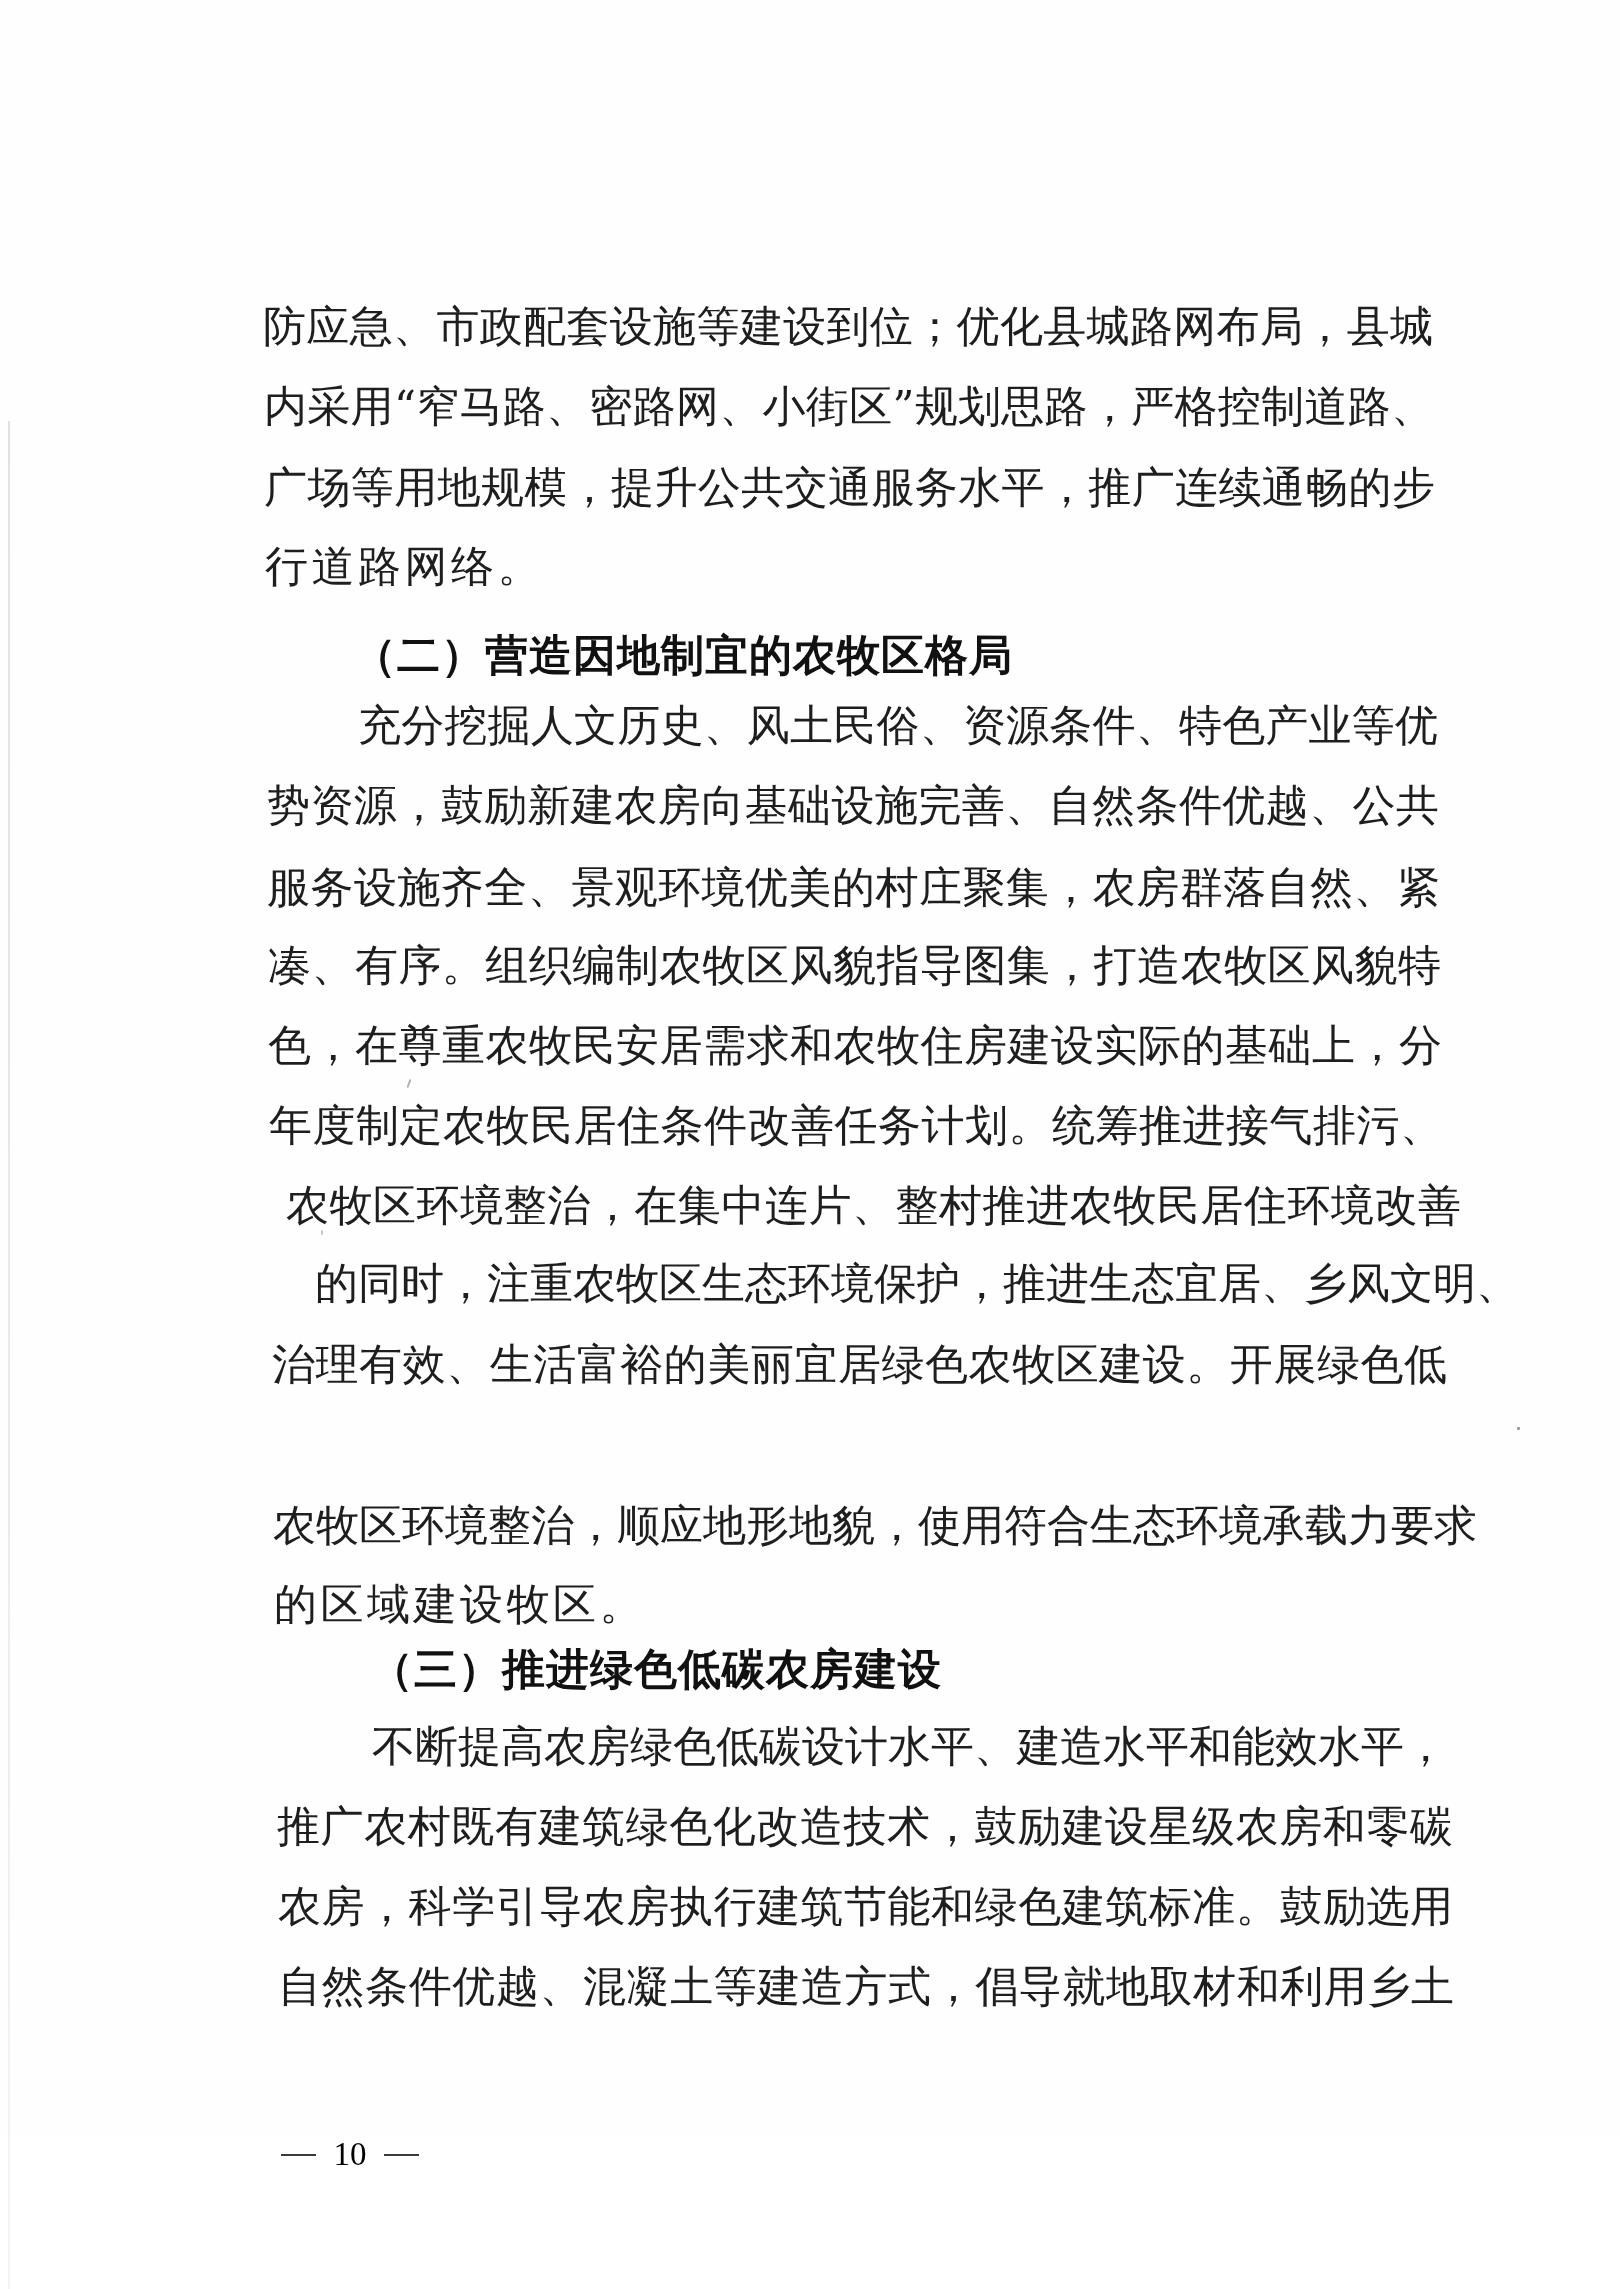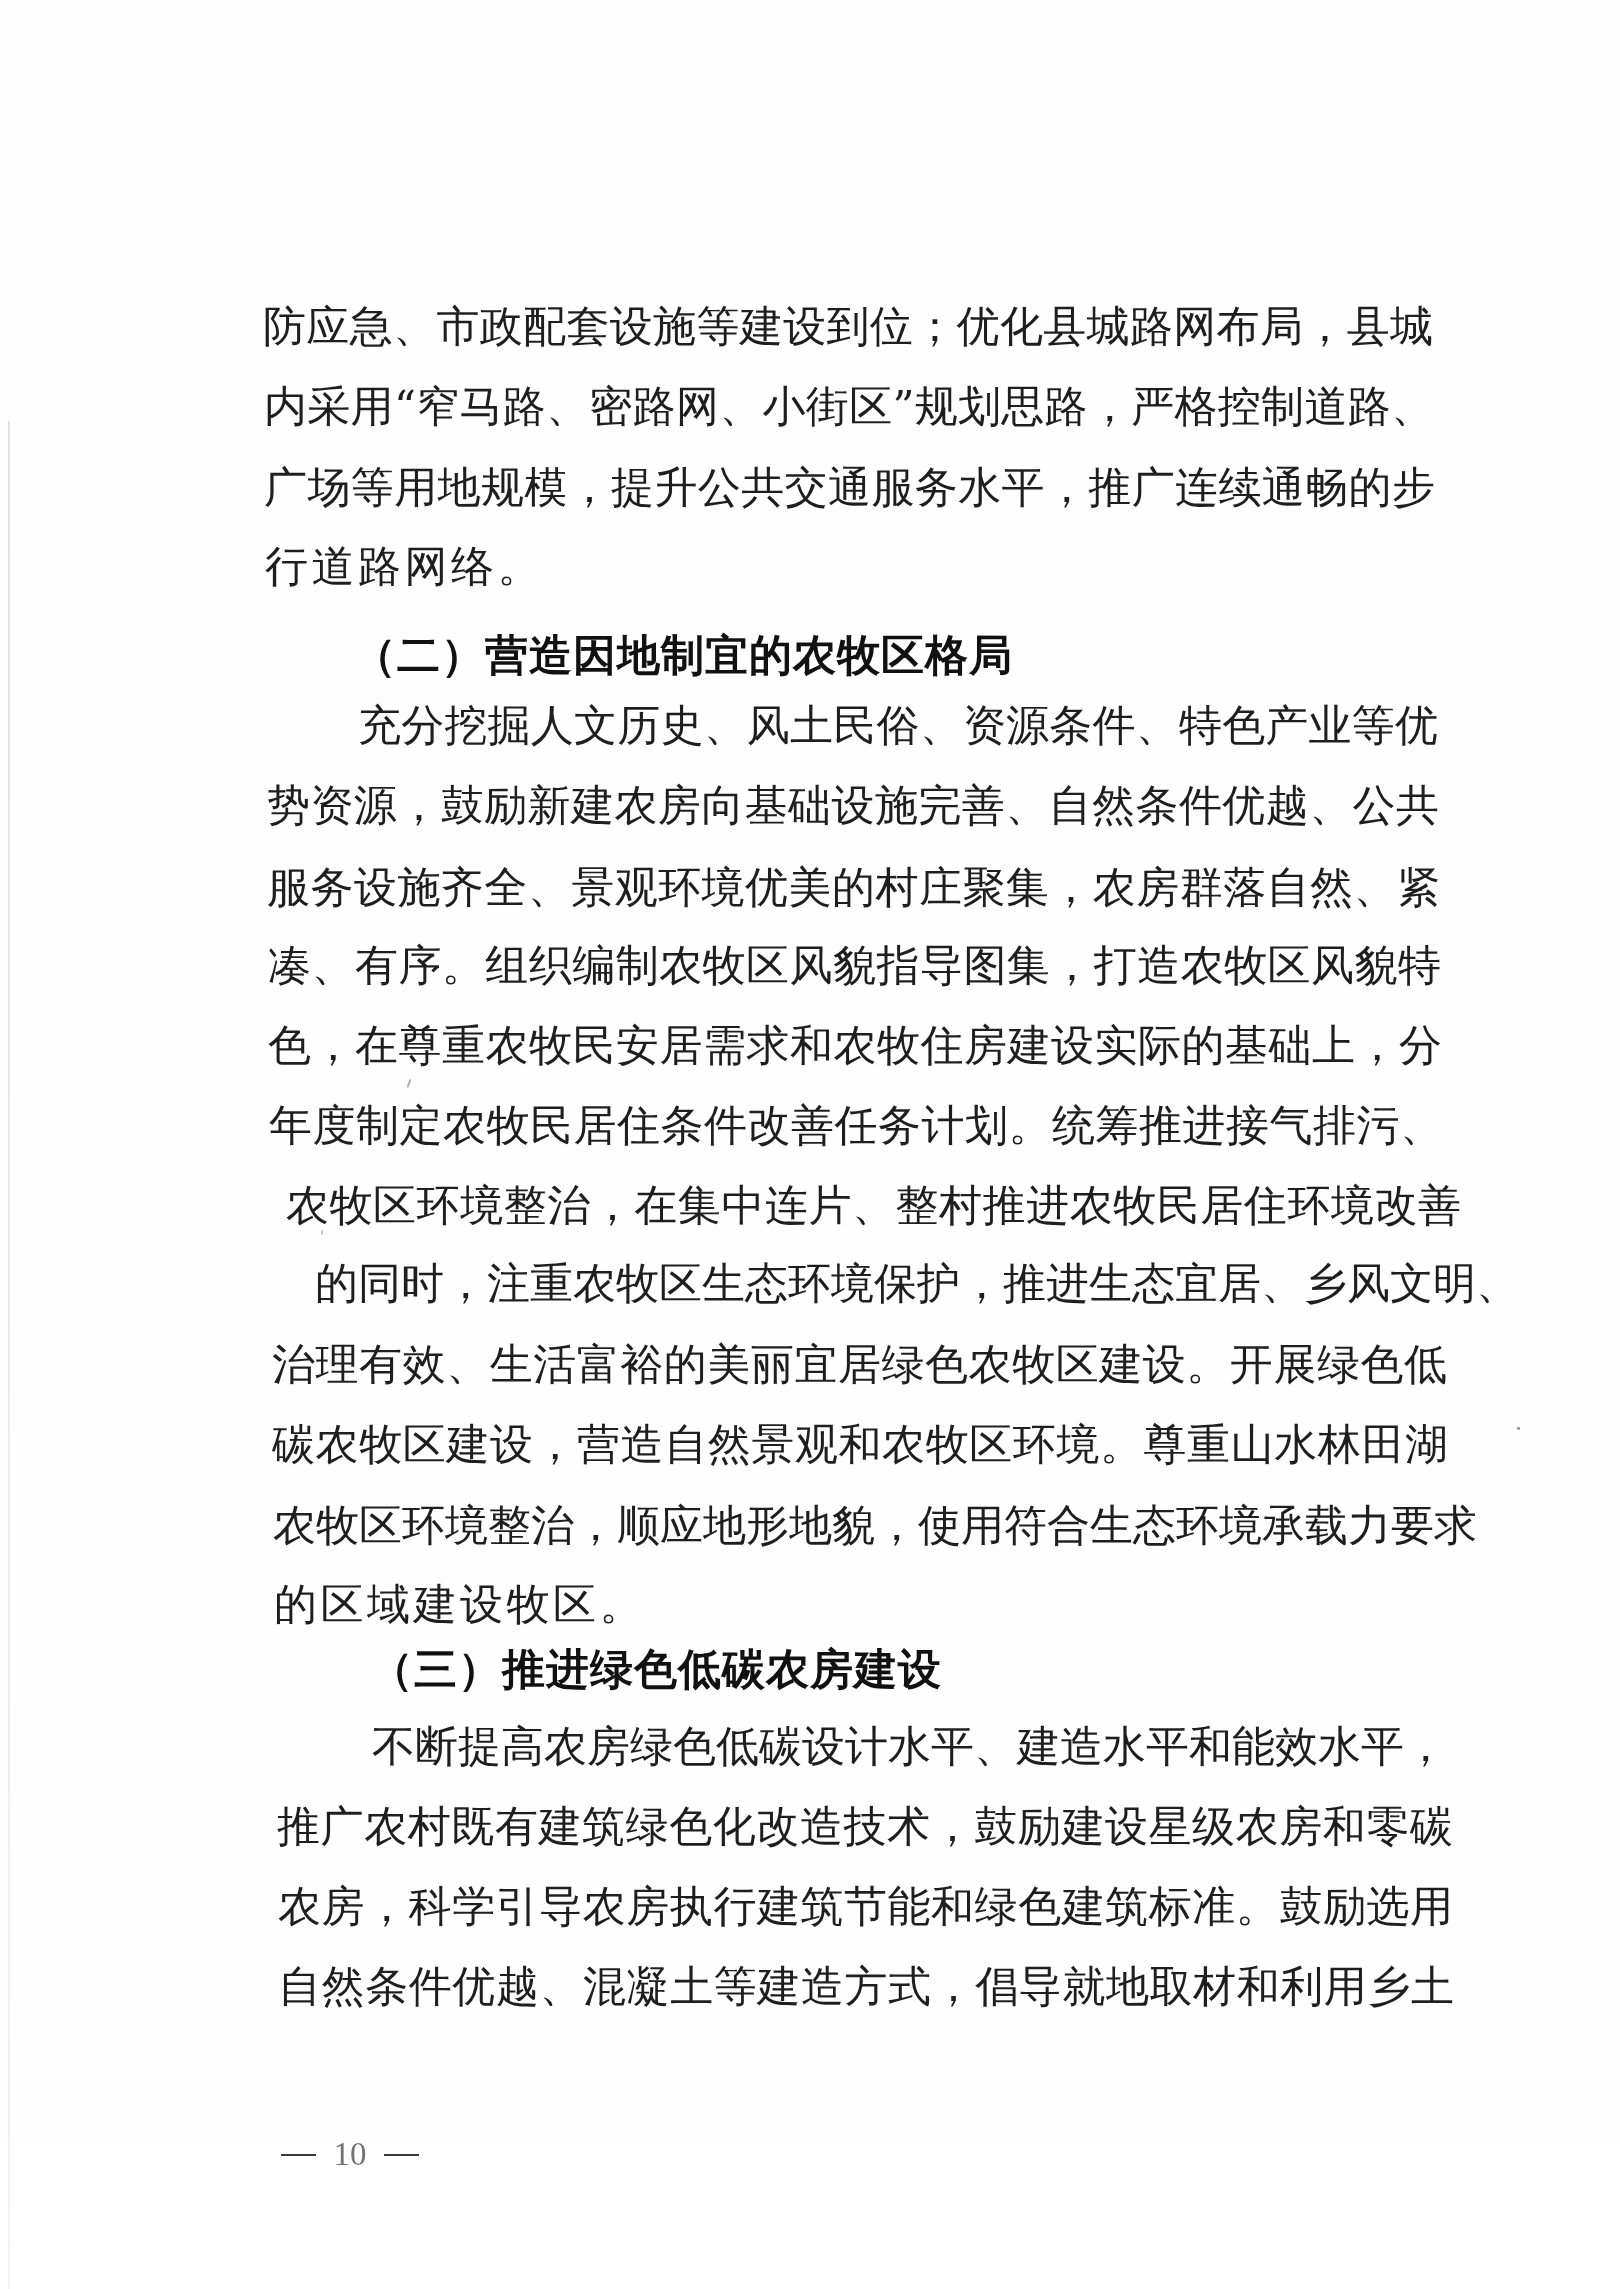--- a/index.html
+++ b/index.html
@@ -61,21 +61,21 @@
       text-align: left;
     }
     .page-number {
       position: absolute;
       left: 281px;
       top: 2135px;
       height: 39px;
       line-height: 39px;
       font-size: 33px;
       font-family: "Liberation Serif", "DejaVu Serif", serif;
-      color: #737373;
+      color: #000000;
       white-space: nowrap;
       display: flex;
       align-items: center;
       gap: 17.6px;
     }
     .page-number .dash {
       display: inline-block;
       width: 35px;
       height: 2px;
       background: #3a3a3a;
@@ -104,21 +104,20 @@
 
   <div class="line first" style="left:358px; top:701px; width:1080px;">充分挖掘人文历史、风土民俗、资源条件、特色产业等优</div>
   <div class="line" style="left:267px; top:781px; width:1172px;">势资源，鼓励新建农房向基础设施完善、自然条件优越、公共</div>
   <div class="line" style="left:267px; top:863px; width:1173px;">服务设施齐全、景观环境优美的村庄聚集，农房群落自然、紧</div>
   <div class="line" style="left:268px; top:941px; width:1173px;">凑、有序。组织编制农牧区风貌指导图集，打造农牧区风貌特</div>
   <div class="line" style="left:268px; top:1021px; width:1174px;">色，在尊重农牧民安居需求和农牧住房建设实际的基础上，分</div>
   <div class="line" style="left:269px; top:1101px; width:1174px;">年度制定农牧民居住条件改善任务计划。统筹推进接气排污、</div>
   <div class="line" style="left:270px; top:1181px; width:1175px;margin-left:16px;">农牧区环境整治，在集中连片、整村推进农牧民居住环境改善</div>
   <div class="line" style="left:271px; top:1259px; width:1175px;margin-left:44px;">的同时，注重农牧区生态环境保护，推进生态宜居、乡风文明、</div>
   <div class="line" style="left:272px; top:1340px; width:1175px;">治理有效、生活富裕的美丽宜居绿色农牧区建设。开展绿色低</div>
-  <div class="line" style="left:272px; top:1420px; width:1176px;">碳农牧区建设，营造自然景观和农牧区环境。尊重山水林田湖</div>
   <div class="line" style="left:273px; top:1501px; width:1176px;">农牧区环境整治，顺应地形地貌，使用符合生态环境承载力要求</div>
   <div class="line last" style="left:274px; top:1580px;">的区域建设牧区。</div>
 
   <div class="heading" style="left:370px; top:1645px;">（三）推进绿色低碳农房建设</div>
 
   <div class="line first" style="left:372px; top:1722px; width:1068px;">不断提高农房绿色低碳设计水平、建造水平和能效水平，</div>
   <div class="line" style="left:277px; top:1802px; width:1176px;">推广农村既有建筑绿色化改造技术，鼓励建设星级农房和零碳</div>
   <div class="line" style="left:278px; top:1882px; width:1175px;">农房，科学引导农房执行建筑节能和绿色建筑标准。鼓励选用</div>
   <div class="line" style="left:278px; top:1962px; width:1176px;">自然条件优越、混凝土等建造方式，倡导就地取材和利用乡土</div>
 

